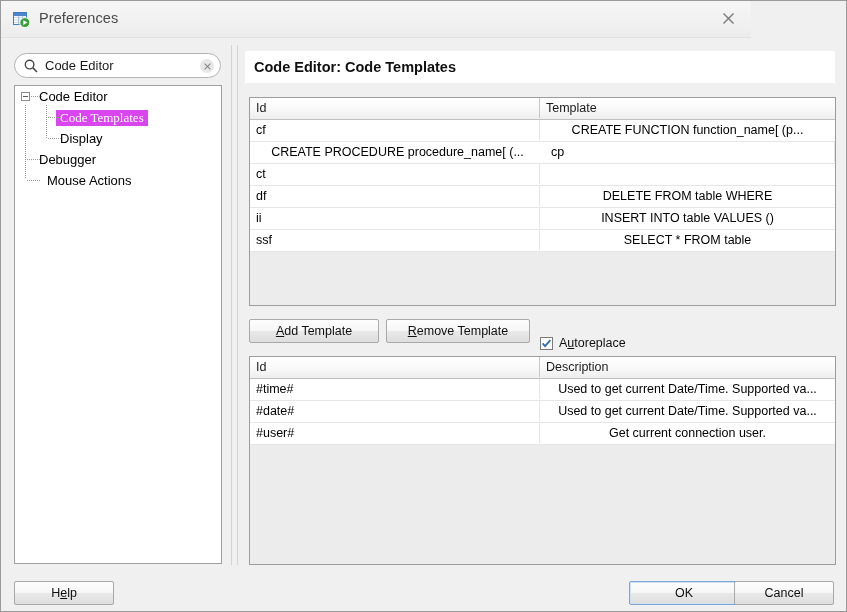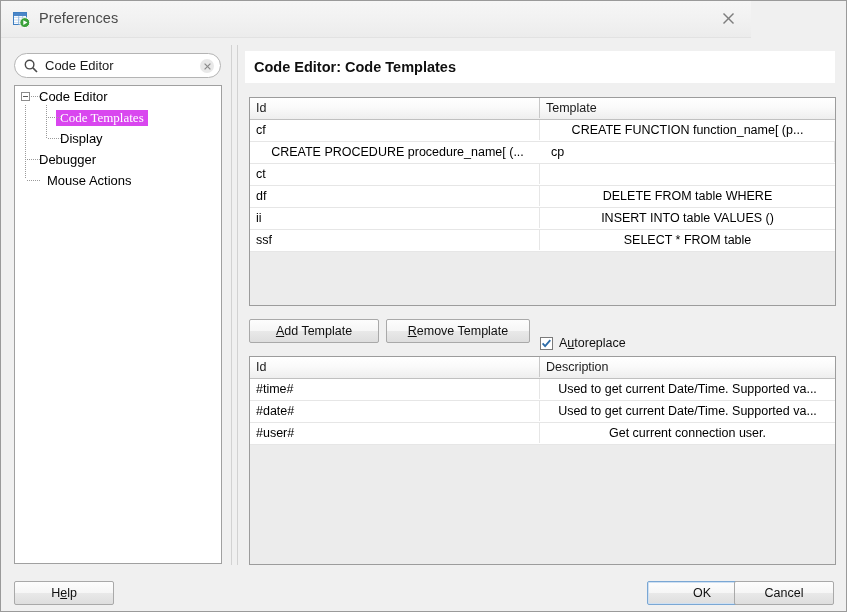--- a/index.html
+++ b/index.html
@@ -274,21 +274,21 @@
   }
   #autoreplace-box svg { position: absolute; left: 0; top: 0; }
   #autoreplace-label {
     font-size: 12.5px;
     color: #101010;
     white-space: nowrap;
   }
 
   
   #btn-help   { left: 13px;  top: 580px; width: 100px; }
-  #btn-ok     { left: 646px; top: 580px; width: 110px; }
+  #btn-ok     { left: 628px; top: 580px; width: 110px; }
   #btn-cancel { left: 733px; top: 580px; width: 100px; }
 
   #btn-ok {
     border: 1px solid #7aa7d4;
     box-shadow: 0 0 0 1px #cfe0f2 inset;
   }
 </style>
 </head>
 <body>
 

